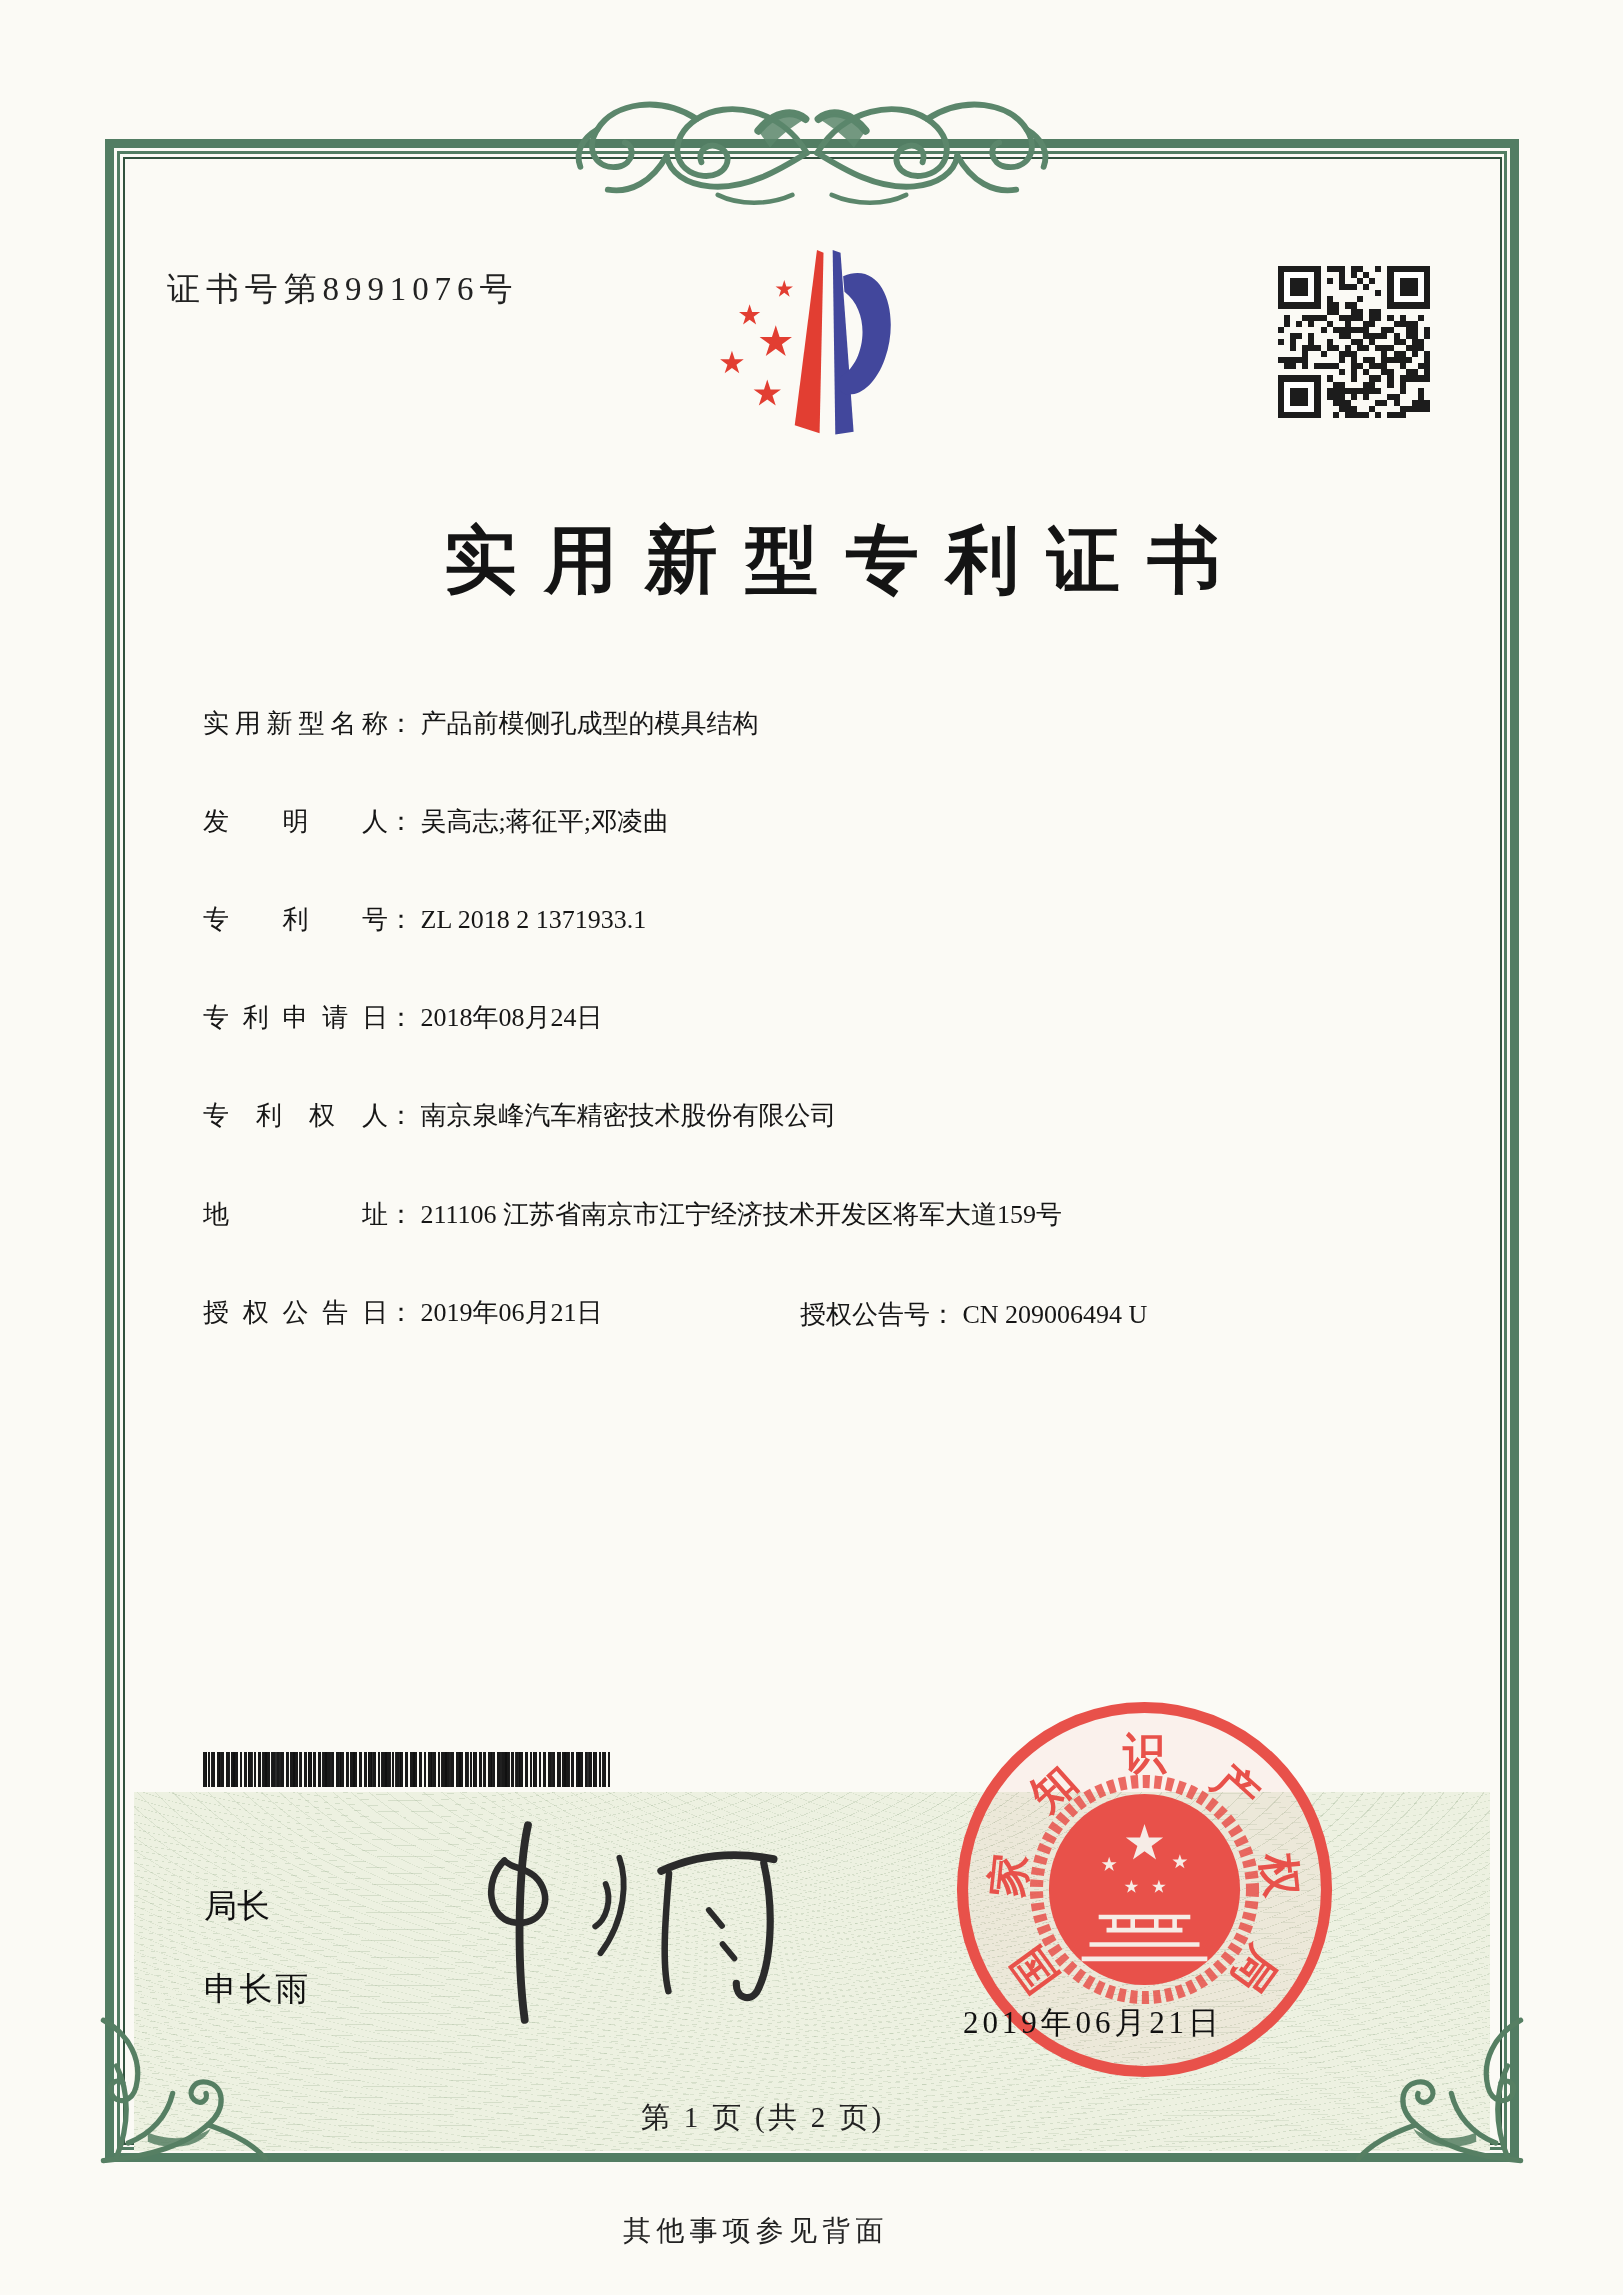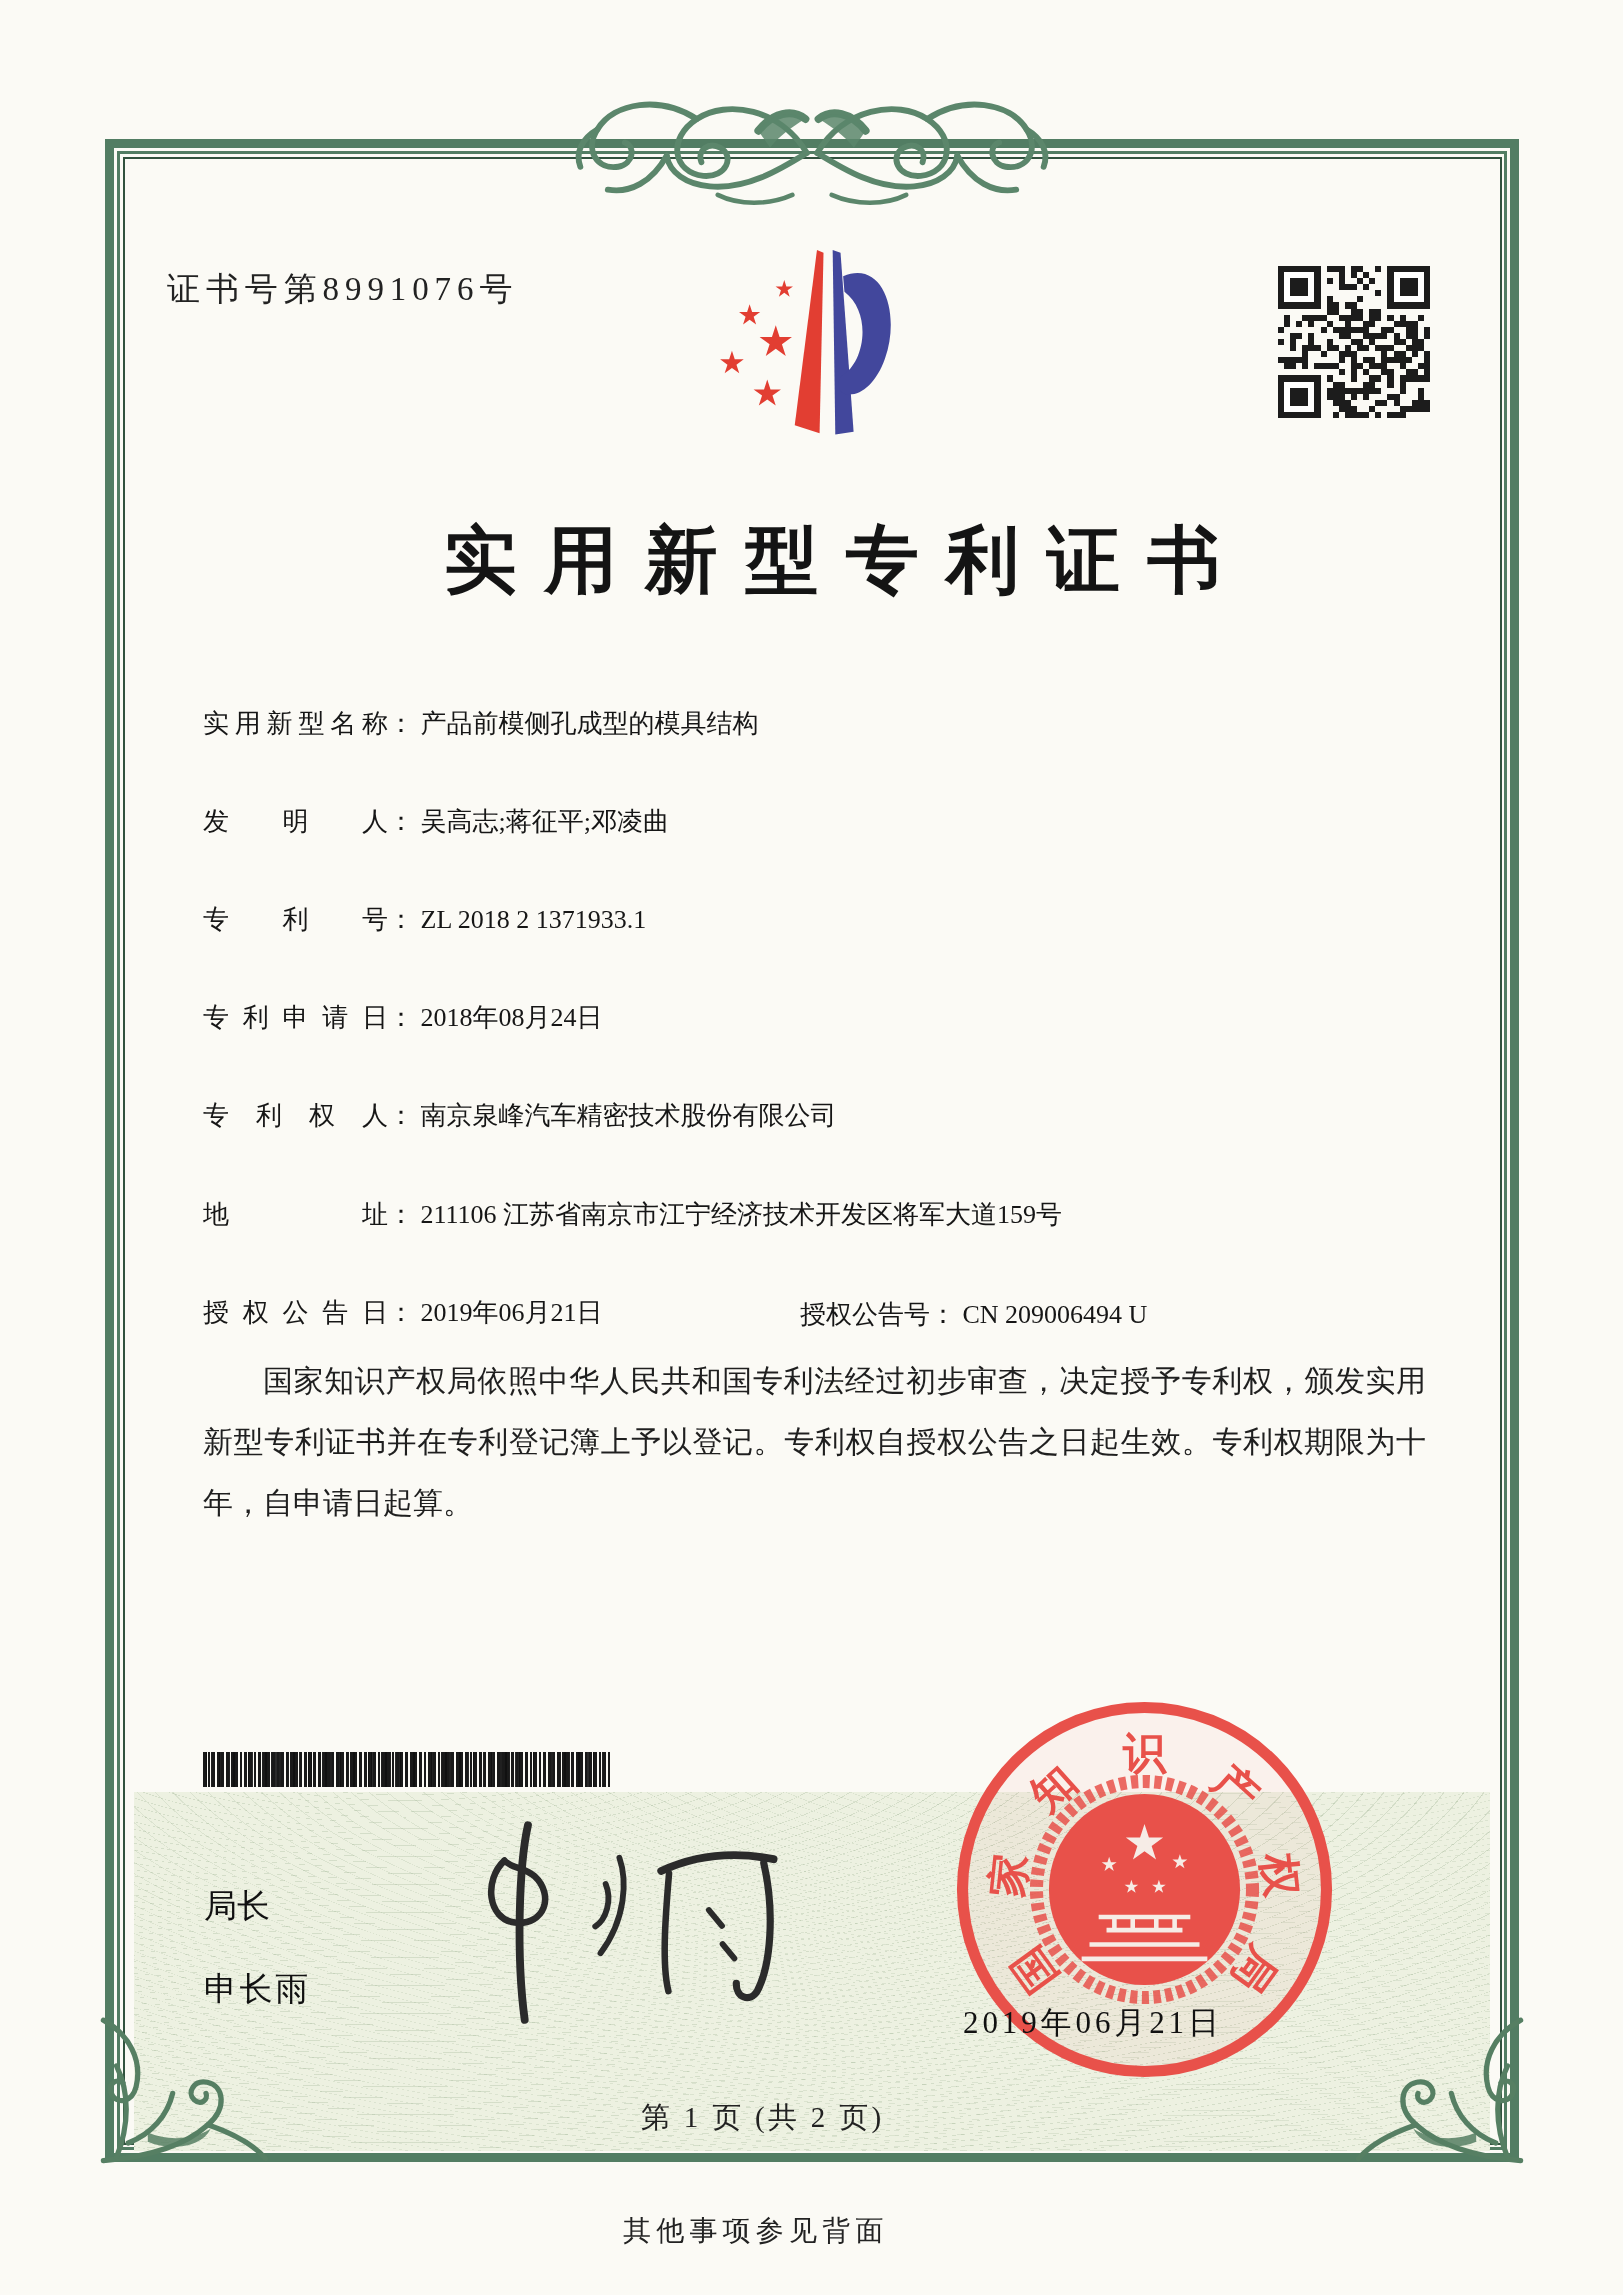--- a/index.html
+++ b/index.html
@@ -387,21 +387,20 @@
   <span class="f-label">地址</span><span class="f-colon">：</span><span>211106 江苏省南京市江宁经济技术开发区将军大道159号</span>
 </div>
 <div class="field r7">
   <span class="f-label">授权公告日</span><span class="f-colon">：</span><span>2019年06月21日</span>
   <span class="grant-no">
     <span>授权公告号</span><span class="f-colon">：</span><span>CN 209006494 U</span>
   </span>
 </div>
 
 <div class="body-text">
-  <p>国家知识产权局依照中华人民共和国专利法经过初步审查，决定授予专利权，颁发实用新型专利证书并在专利登记簿上予以登记。专利权自授权公告之日起生效。专利权期限为十年，自申请日起算。</p>
 </div>
 
 <div class="barcode"></div>
 
 <div class="officer">
   <div>局长</div>
   <div class="name">申长雨</div>
 </div>
 
 <svg class="signature" viewBox="0 0 640 320">

